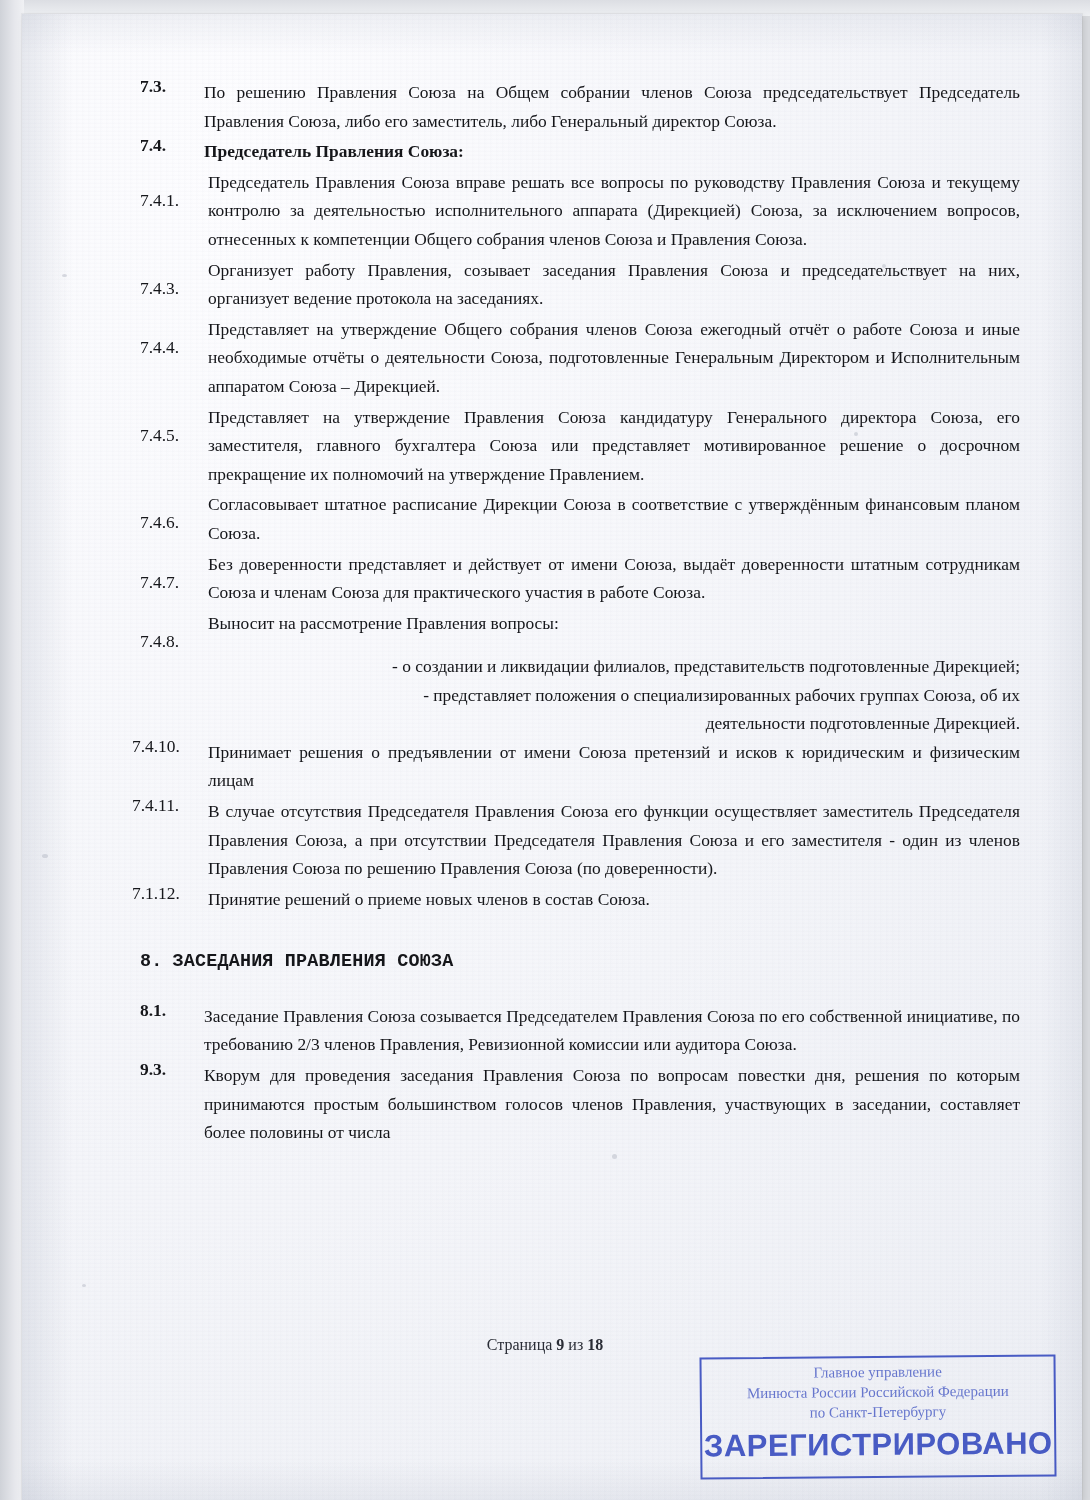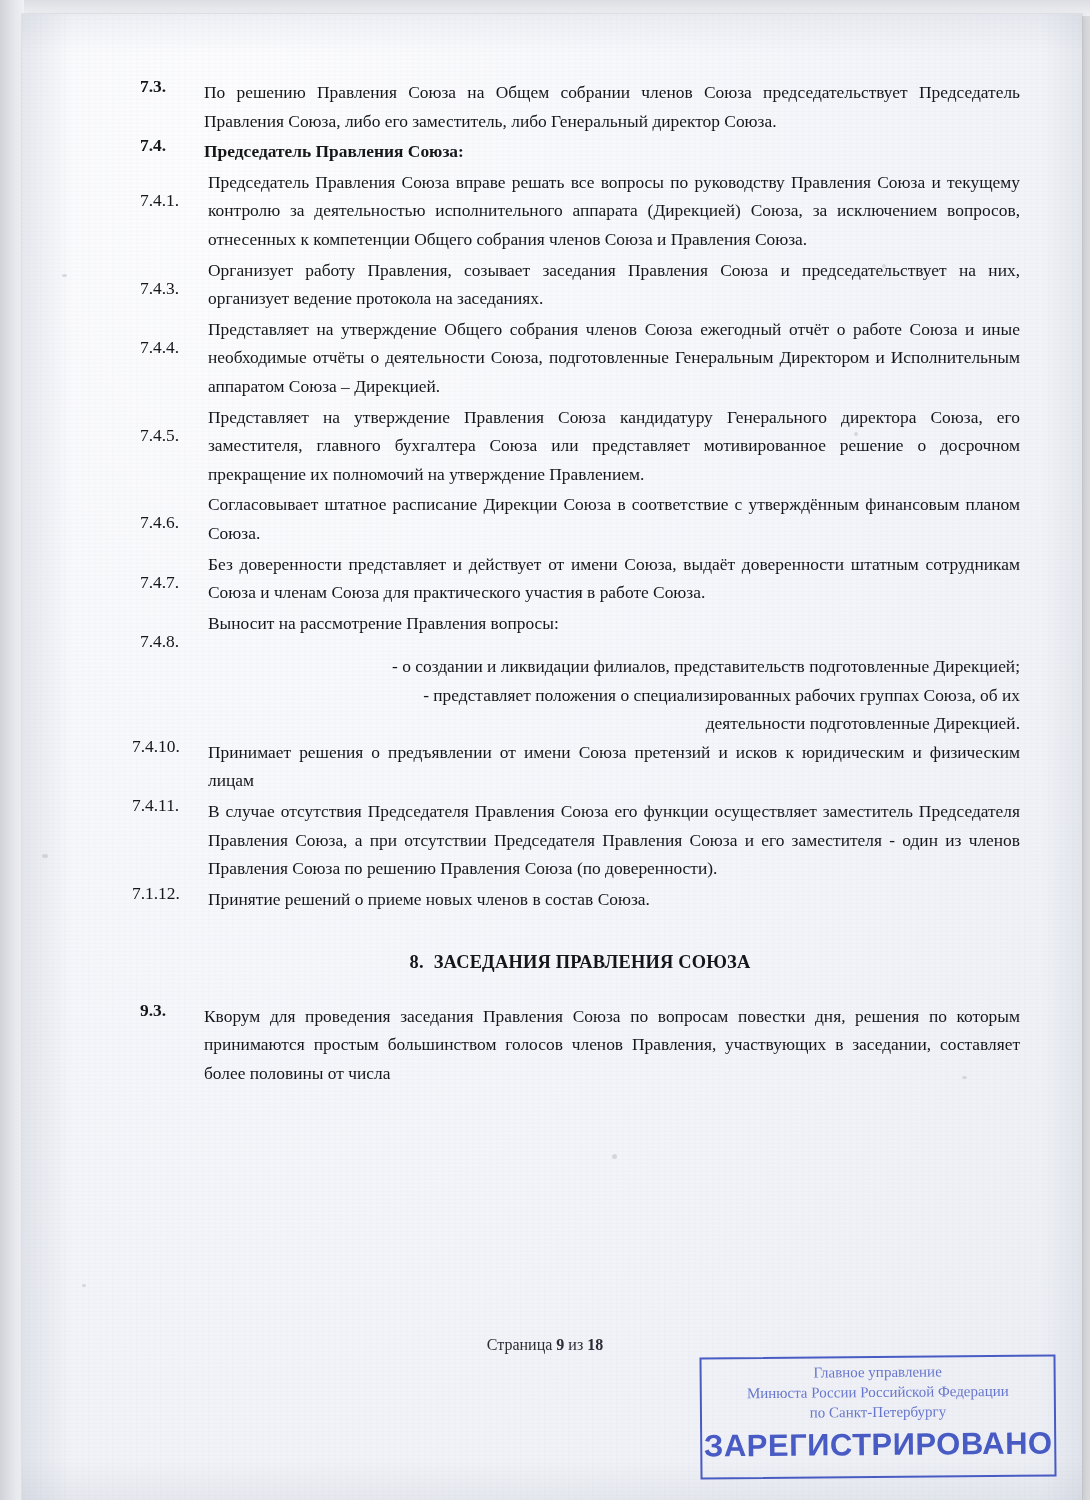--- a/index.html
+++ b/index.html
@@ -91,24 +91,25 @@
   .subline{
     margin-left:118px;
     line-height:28.6px;
     text-align:right;
   }
   .subline.cont{ margin-left:80px; }
 
   .section-title{
     margin-top:40px;
     margin-bottom:30px;
-    text-align:center;
+    text-align:left;
     font-weight:bold;
     font-size:18.4px;
     letter-spacing:0.2px;
+    font-family:Liberation Mono, monospace;
   }
   .section-title .sec-num{ margin-right:10px; }
 
   .footer{
     position:absolute;
     left:0; top:1336px;
     width:1090px;
     text-align:center;
     font-size:16px;
     color:#2a2d36;
@@ -227,20 +228,24 @@
 
     <div class="item">
       <span class="num w-lvl3b">7.1.12.</span>
       <span class="body nojust">Принятие решений о приеме новых членов в состав Союза.</span>
     </div>
 
     <div class="section-title">
       <span class="sec-num">8.</span><span>ЗАСЕДАНИЯ ПРАВЛЕНИЯ СОЮЗА</span>
     </div>
 
+    <div class="item">
+      <span class="num w-lvl2 bold">8.1.</span>
+      <span class="body">Заседание Правления Союза созывается Председателем Правления Союза по его собственной инициативе, по требованию 2/3 членов Правления, Ревизионной комиссии или аудитора Союза.</span>
+    </div>
 
     <div class="item">
       <span class="num w-lvl2 bold">9.3.</span>
       <span class="body">Кворум для проведения заседания Правления Союза по вопросам повестки дня, решения по которым принимаются простым большинством голосов членов Правления, участвующих в заседании, составляет более половины от числа</span>
     </div>
 
   </div>
 
   <div class="footer">
     <span>Страница</span>

